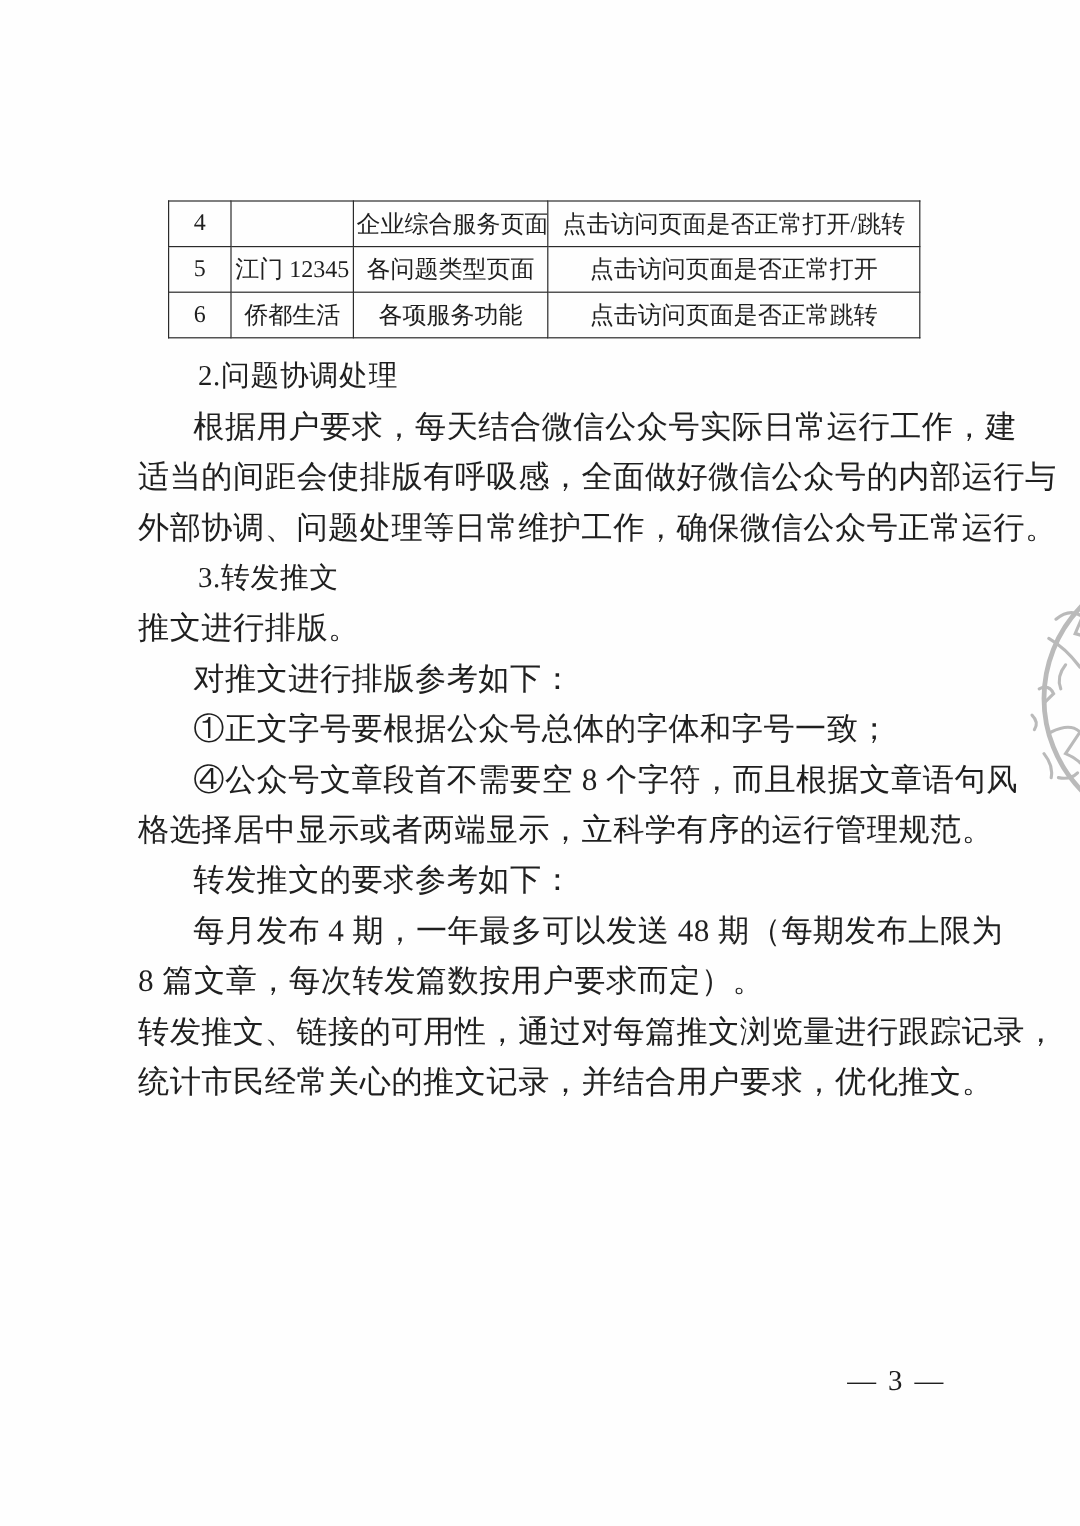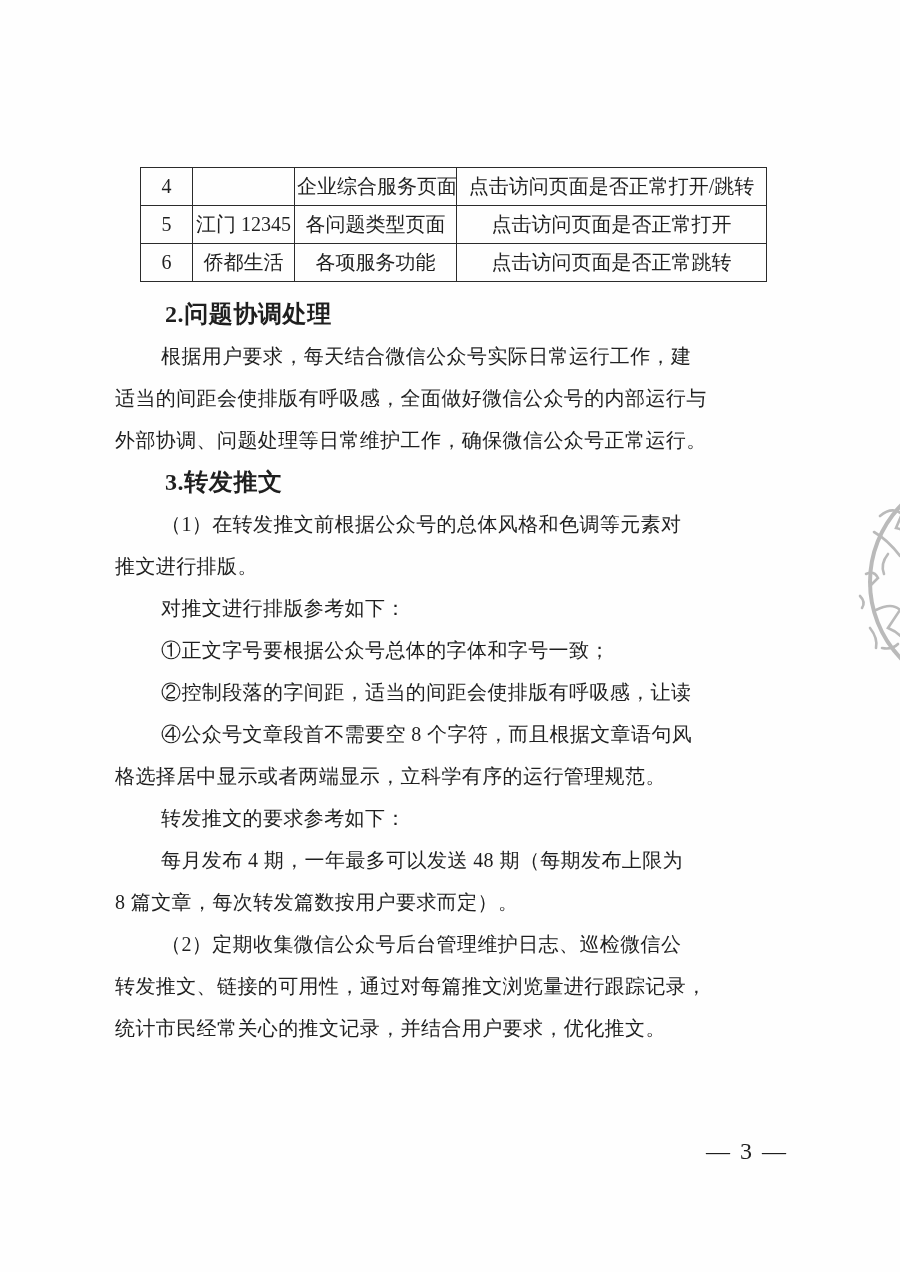--- a/index.html
+++ b/index.html
@@ -42,27 +42,27 @@
   
   .body-text {
     position: absolute;
     left: 115px;
     top: 293px;
     width: 682px;
   }
   .line {
     height: 42px;
     line-height: 42px;
-    font-size: 20px;
+    font-size: 26px;
     letter-spacing: 0.4px;
     white-space: nowrap;
   }
   .line.indent { padding-left: 46px; }
   .line.heading {
-    font-weight: bold;
+    font-weight: normal;
     font-size: 24px;
     padding-left: 50px;
     letter-spacing: 0.6px;
   }
 
   
   .page-number {
     position: absolute;
     top: 1138px;
     right: 112px;
@@ -115,31 +115,28 @@
       </tr>
     </tbody>
   </table>
 
   <div class="body-text">
     <div class="line heading">2.问题协调处理</div>
     <div class="line indent">根据用户要求，每天结合微信公众号实际日常运行工作，建</div>
     <div class="line">适当的间距会使排版有呼吸感，全面做好微信公众号的内部运行与</div>
     <div class="line">外部协调、问题处理等日常维护工作，确保微信公众号正常运行。</div>
     <div class="line heading">3.转发推文</div>
-    <div class="line indent">（1）在转发推文前根据公众号的总体风格和色调等元素对</div>
     <div class="line">推文进行排版。</div>
     <div class="line indent">对推文进行排版参考如下：</div>
     <div class="line indent">①正文字号要根据公众号总体的字体和字号一致；</div>
-    <div class="line indent">②控制段落的字间距，适当的间距会使排版有呼吸感，让读</div>
     <div class="line indent">④公众号文章段首不需要空 8 个字符，而且根据文章语句风</div>
     <div class="line">格选择居中显示或者两端显示，立科学有序的运行管理规范。</div>
     <div class="line indent">转发推文的要求参考如下：</div>
     <div class="line indent">每月发布 4 期，一年最多可以发送 48 期（每期发布上限为</div>
     <div class="line">8 篇文章，每次转发篇数按用户要求而定）。</div>
-    <div class="line indent">（2）定期收集微信公众号后台管理维护日志、巡检微信公</div>
     <div class="line">转发推文、链接的可用性，通过对每篇推文浏览量进行跟踪记录，</div>
     <div class="line">统计市民经常关心的推文记录，并结合用户要求，优化推文。</div>
   </div>
 
   <svg class="stamp" viewBox="0 0 70 230" xmlns="http://www.w3.org/2000/svg">
     <circle cx="150" cy="112" r="110" fill="none" stroke="#a4a4a4" stroke-width="4"></circle>
     <g fill="none" stroke="#a4a4a4" stroke-width="2.6" stroke-linecap="round">
       <path d="M50,46 q12,-10 22,-2 l-6,14 q10,2 14,10"></path>
       <path d="M44,62 q14,8 26,24"></path>
       <path d="M58,84 q-8,10 -4,20"></path>

